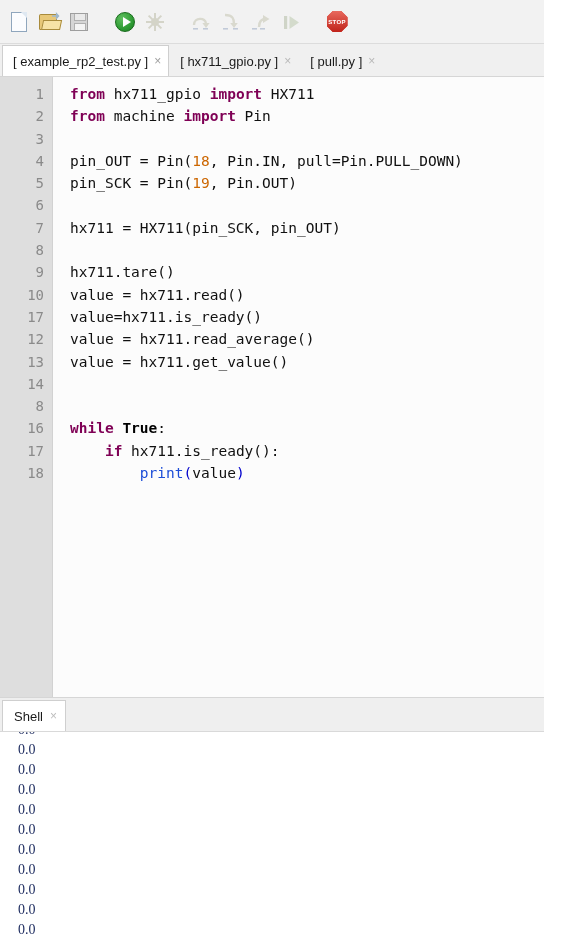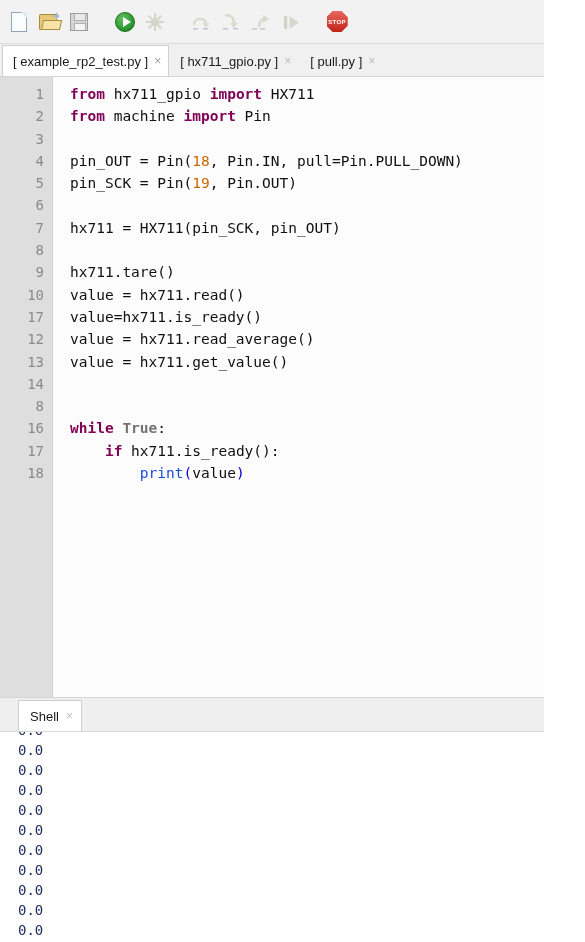--- a/index.html
+++ b/index.html
@@ -116,42 +116,42 @@
   .gutter div { padding-right: 8px; }
   .code {
     flex:1; padding-top:6px; padding-left:17px;
     font-family:"DejaVu Sans Mono", monospace;
     font-size: 14.5px; line-height: 22.3px;
     color:#101010; white-space: pre;
     overflow: hidden;
   }
   .code div { height:22.3px; }
   .kw   { color:#7f0055; font-weight:bold; }
-  .kwb  { color:#737373; font-weight:bold; }
+  .kwb  { color:#000000; font-weight:bold; }
   .num  { color:#cc6600; }
   .bi   { color:#1d4ed8; }
   .par  { color:#0000cc; }
 
   
   .shellwrap { height: 245px; min-height:245px; display:flex; flex-direction:column;
                border-top:1px solid #d6d6d6; background:#ffffff; }
   .shelltabs { height:33px; min-height:33px; background:#efefef;
-    display:flex; align-items:flex-end; padding-left:18px; }
+    display:flex; align-items:flex-end; padding-left:2px; }
   .shelltab { height:31px; display:flex; align-items:center; padding:0 8px 0 11px;
     font-size:13px; color:#1a1a1a; background:#ffffff;
     border:1px solid #cfcfcf; border-bottom:none; }
   .shelltab .tab-x { margin-left:7px; font-size:12px; color:#bdbdbd; line-height:1; }
   .shellbody { flex:1; background:#ffffff; overflow:hidden; position:relative;
     border-top:1px solid #d9d9d9; }
   .shellinner {
     font-family:"DejaVu Sans Mono", monospace;
     font-size:14px; line-height:20px; color:#1b2a5e;
     padding-left:18px; margin-top:-12px;
   }
-  .shellinner div { height:20px; }
+  .shellinner div { height:20px;font-family:Liberation Serif, serif; }
 </style>
 </head>
 <body>
 
 <div id="app">
 
   <div class="toolbar">
 
     <div class="tb-btn">
       <div class="ic-newfile"></div>

